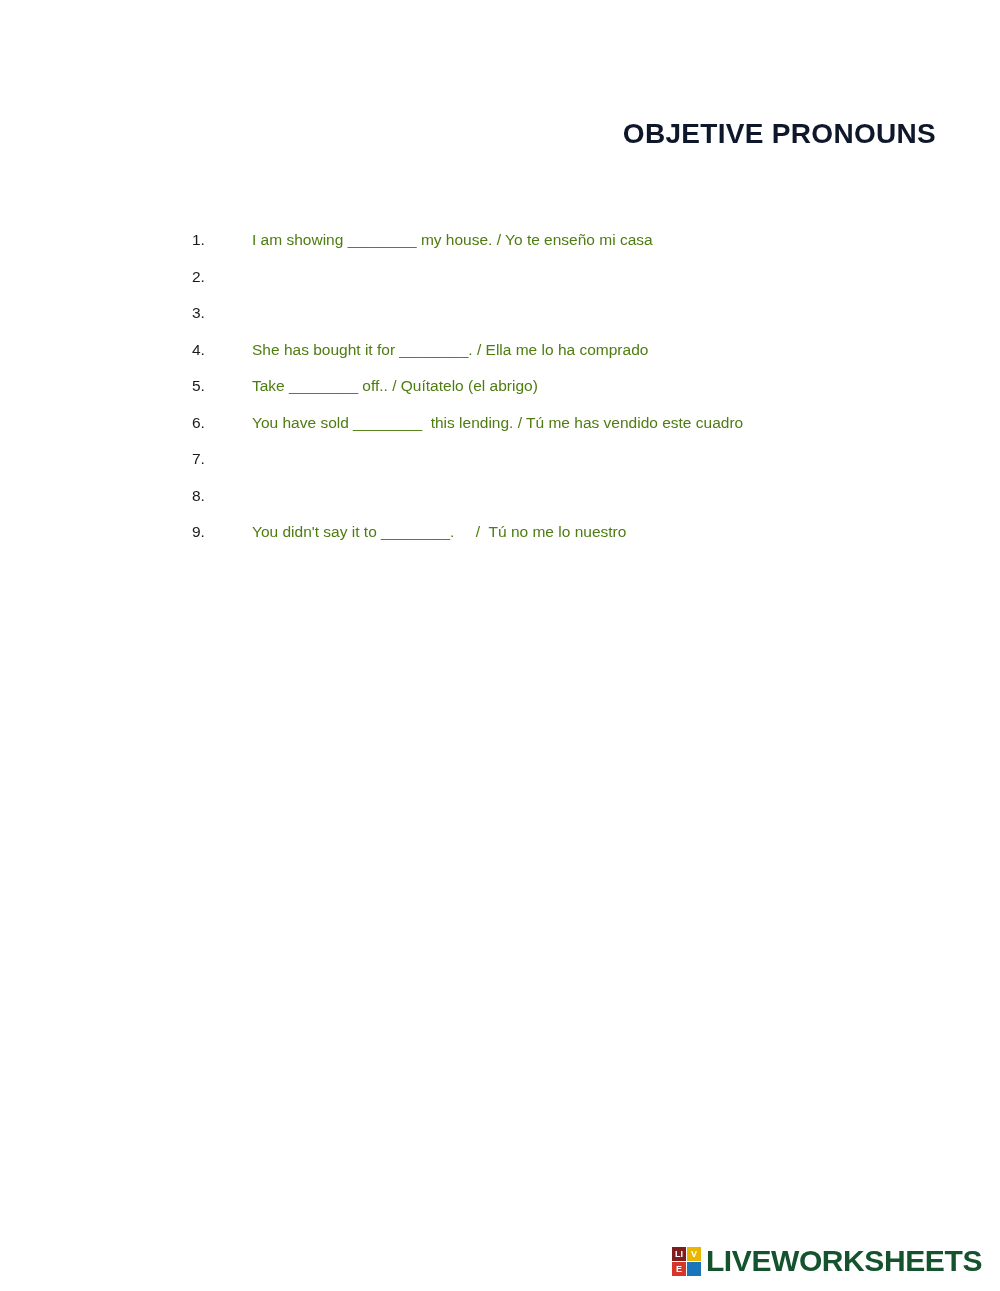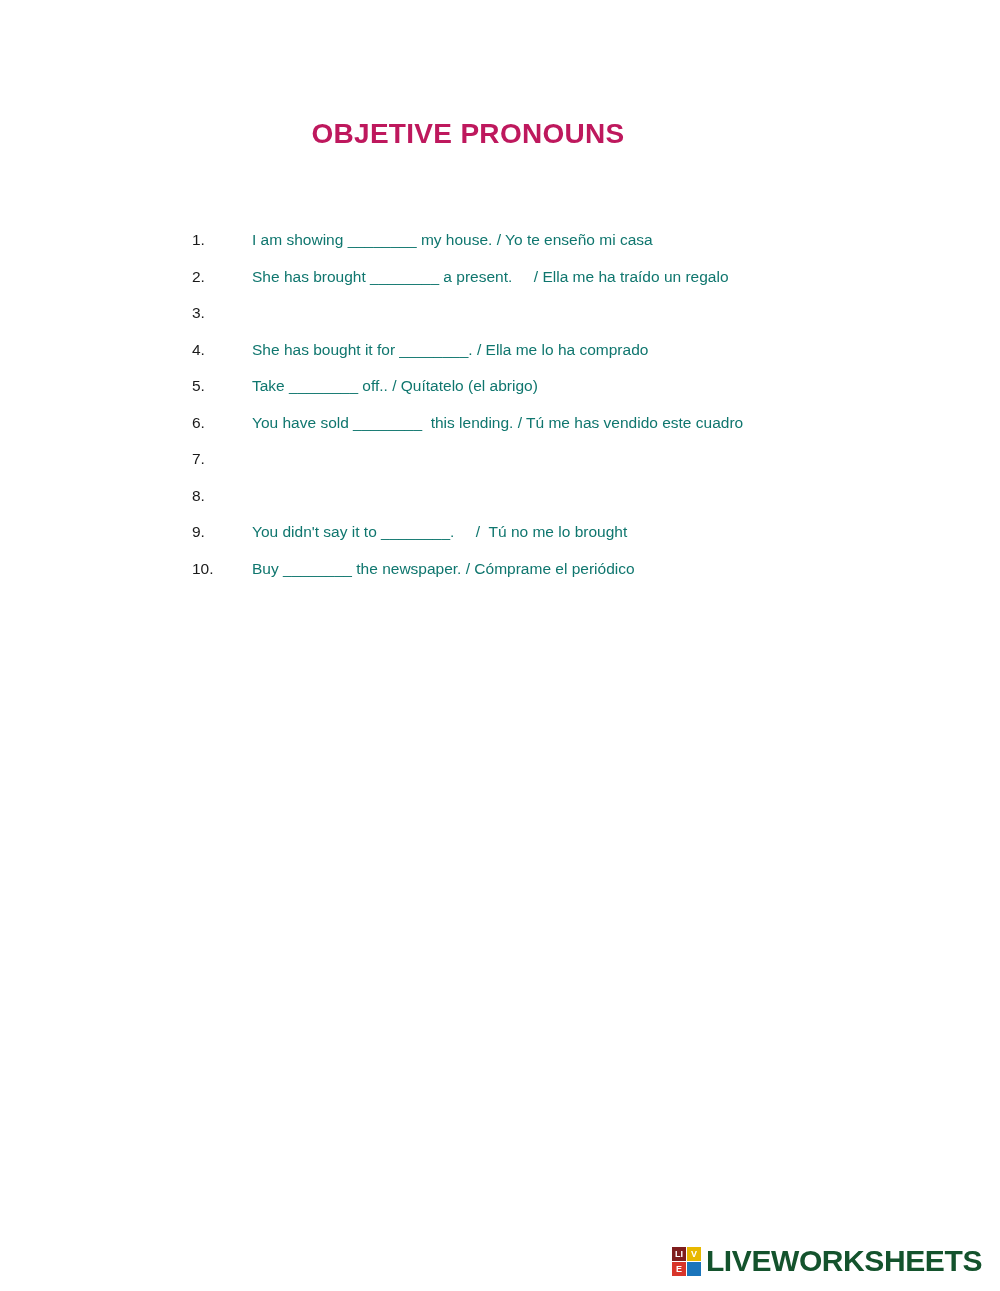--- a/index.html
+++ b/index.html
@@ -21,25 +21,25 @@
     width: 1000px;
     height: 1291px;
     box-sizing: border-box;
   }
 
   .worksheet-title {
     position: absolute;
     top: 118px;
     left: 0;
     width: 936px;
-    text-align: center;
+    text-align: right;
     font-size: 28px;
     font-weight: bold;
     letter-spacing: 0.3px;
-    color: #be185d;
+    color: #0f172a;
   }
 
   .items {
     position: absolute;
     top: 231px;
     left: 192px;
     width: 740px;
   }
 
   .item-row {
@@ -54,21 +54,21 @@
     width: 60px;
     flex: 0 0 60px;
     font-size: 15.5px;
     color: #1a1a1a;
   }
 
   .item-text {
     flex: 1 1 auto;
     white-space: pre;
     font-size: 15.5px;
-    color: #0f766e;
+    color: #4d7c0f;
   }
 
   .footer-logo {
     position: absolute;
     right: 18px;
     bottom: 10px;
     display: flex;
     align-items: center;
     height: 40px;
   }
@@ -114,21 +114,20 @@
 
   <div class="items">
 
     <div class="item-row">
       <span class="item-number">1.</span>
       <span class="item-text">I am showing ________ my house. / Yo te enseño mi casa</span>
     </div>
 
     <div class="item-row">
       <span class="item-number">2.</span>
-      <span class="item-text">She has brought ________ a present.     / Ella me ha traído un regalo</span>
     </div>
 
     <div class="item-row">
       <span class="item-number">3.</span>
     </div>
 
     <div class="item-row">
       <span class="item-number">4.</span>
       <span class="item-text">She has bought it for ________. / Ella me lo ha comprado</span>
     </div>
@@ -146,27 +145,23 @@
     <div class="item-row">
       <span class="item-number">7.</span>
     </div>
 
     <div class="item-row">
       <span class="item-number">8.</span>
     </div>
 
     <div class="item-row">
       <span class="item-number">9.</span>
-      <span class="item-text">You didn't say it to ________.     /  Tú no me lo brought</span>
+      <span class="item-text">You didn't say it to ________.     /  Tú no me lo nuestro</span>
     </div>
 
-    <div class="item-row">
-      <span class="item-number">10.</span>
-      <span class="item-text">Buy ________ the newspaper. / Cómprame el periódico</span>
-    </div>
 
   </div>
 
   <div class="footer-logo">
     <span class="logo-mark">
       <span class="logo-cell c1">LI</span>
       <span class="logo-cell c2">V</span>
       <span class="logo-cell c3">E</span>
       <span class="logo-cell c4"></span>
     </span>

